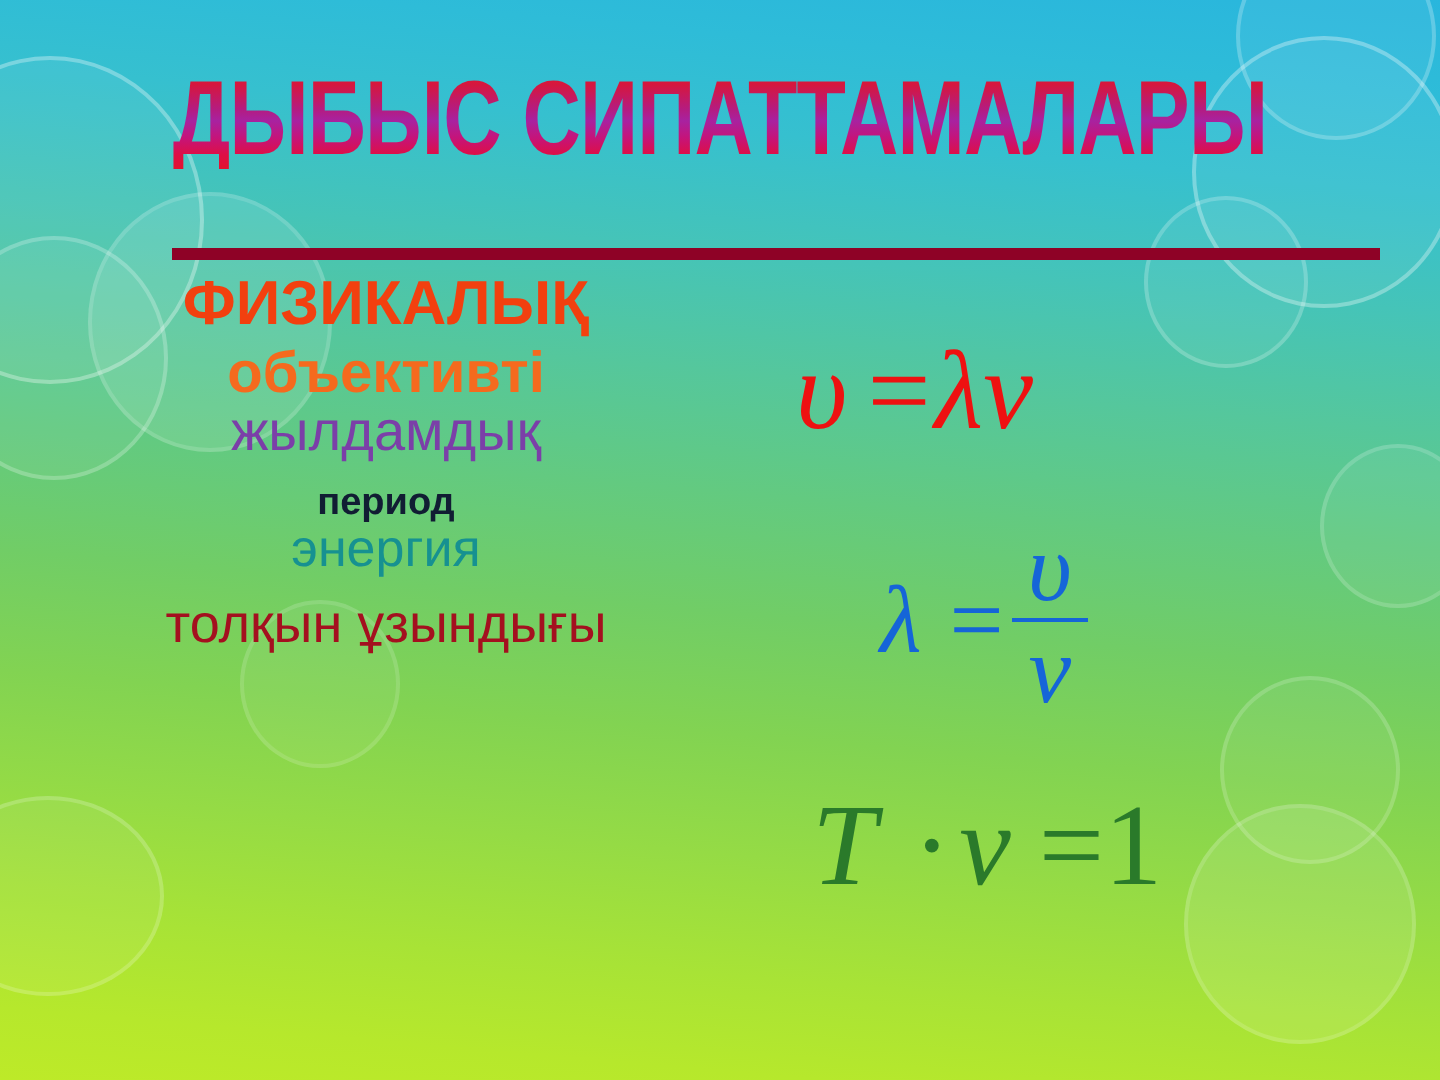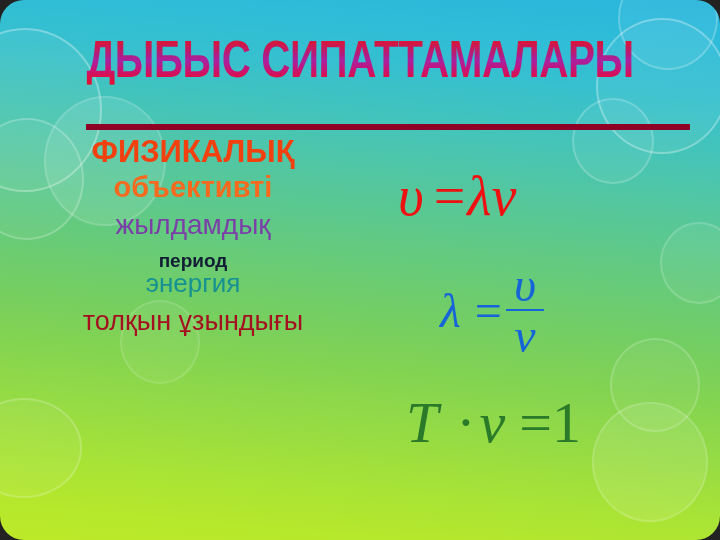--- a/index.html
+++ b/index.html
@@ -20,21 +20,20 @@
         #36c0cf 16%,
         #45c4b8 26%,
         #55c79c 36%,
         #63ca80 46%,
         #71cd66 56%,
         #82d352 66%,
         #95db45 76%,
         #a8e336 86%,
         #b6e82c 94%,
         #bdea28 100%);
-    border-radius: 24px;
   }
 
   
   .bubble {
     position: absolute;
     border-radius: 50%;
     border: 2px solid rgba(255,255,255,0.30);
     background: rgba(255,255,255,0.055);
     pointer-events: none;
   }
@@ -98,21 +97,21 @@
     left: 8px;
     top: 136px;
     width: 370px;
     text-align: center;
   }
   .term {
     line-height: 1.0;
     white-space: nowrap;
   }
   .t0 { font-size: 31px; font-weight: bold; margin-bottom: 6px; }
-  .t1 { font-size: 29px; font-weight: bold; margin-bottom: 9px; }
+  .t1 { font-size: 29px; font-weight: bold; }
   .t2 { font-size: 28px; font-weight: normal; margin-bottom: 12px; }
   .t3 { font-size: 19px; font-weight: bold; }
   .t4 { font-size: 26px; font-weight: normal; margin-bottom: 12px; }
   .t5 { font-size: 27px; font-weight: normal; margin-bottom: 12px; }
   .t6 { font-size: 26px; font-weight: normal; margin-bottom: 12px; }
   .t7 { font-size: 27px; font-weight: normal; }
 
   
   .formula {
     position: absolute;

